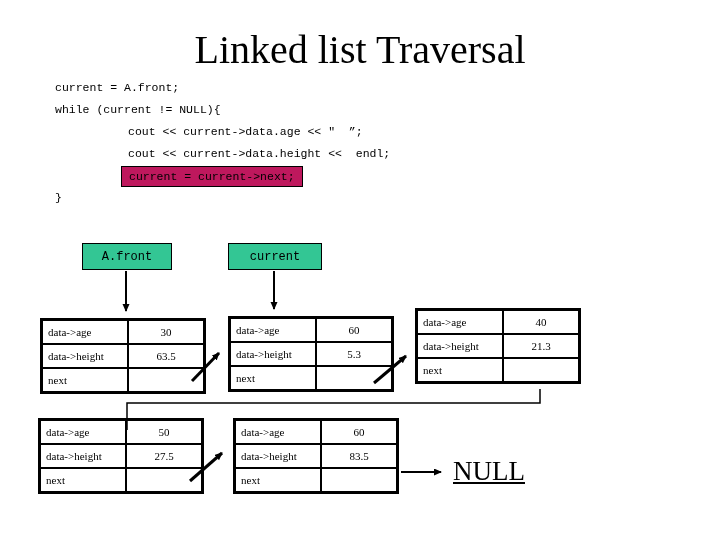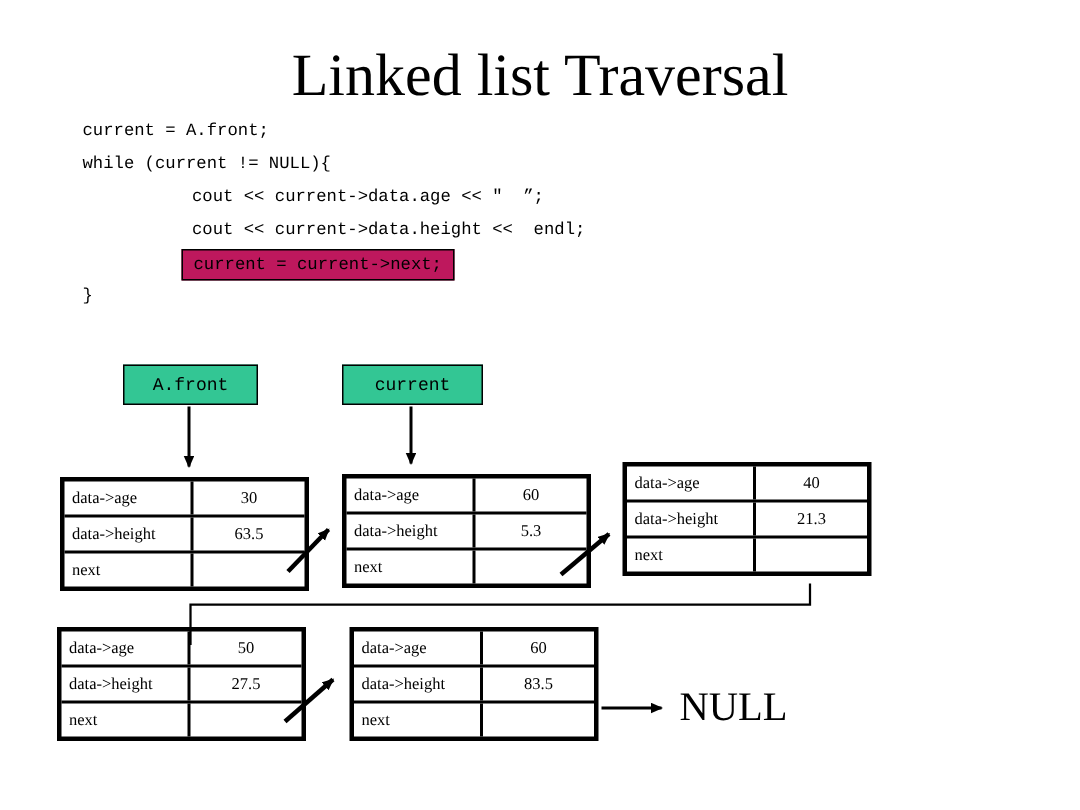--- a/index.html
+++ b/index.html
@@ -16,21 +16,21 @@
              font-family:"Liberation Mono", monospace;font-size:12px;color:#000;
              display:flex;align-items:center;justify-content:center;}
   .node{position:absolute;border:3px solid #000;background:#fff;}
   .node-row{display:flex;border-bottom:2px solid #000;height:22px;align-items:center;}
   .node-row:last-child{border-bottom:none;}
   .cell-label{width:86px;border-right:2px solid #000;font-size:11px;
               font-family:"Liberation Serif", serif;padding-left:5px;height:100%;
               display:flex;align-items:center;box-sizing:border-box;}
   .cell-value{width:74px;text-align:center;font-size:11px;
               font-family:"Liberation Serif", serif;}
-  .null-label{position:absolute;font-family:"Liberation Serif", serif;font-size:27px;}
+  .null-label{position:absolute;font-family:"Liberation Serif", serif;font-size:27px;text-decoration:underline;}
   svg.overlay{position:absolute;left:0;top:0;width:720px;height:540px;pointer-events:none;}
 </style>
 </head>
 <body>
 
 <div class="slide">
 
   <div class="title">Linked list Traversal</div>
 
   <div class="code-line" style="left:55px;top:81px;">current = A.front;</div>

